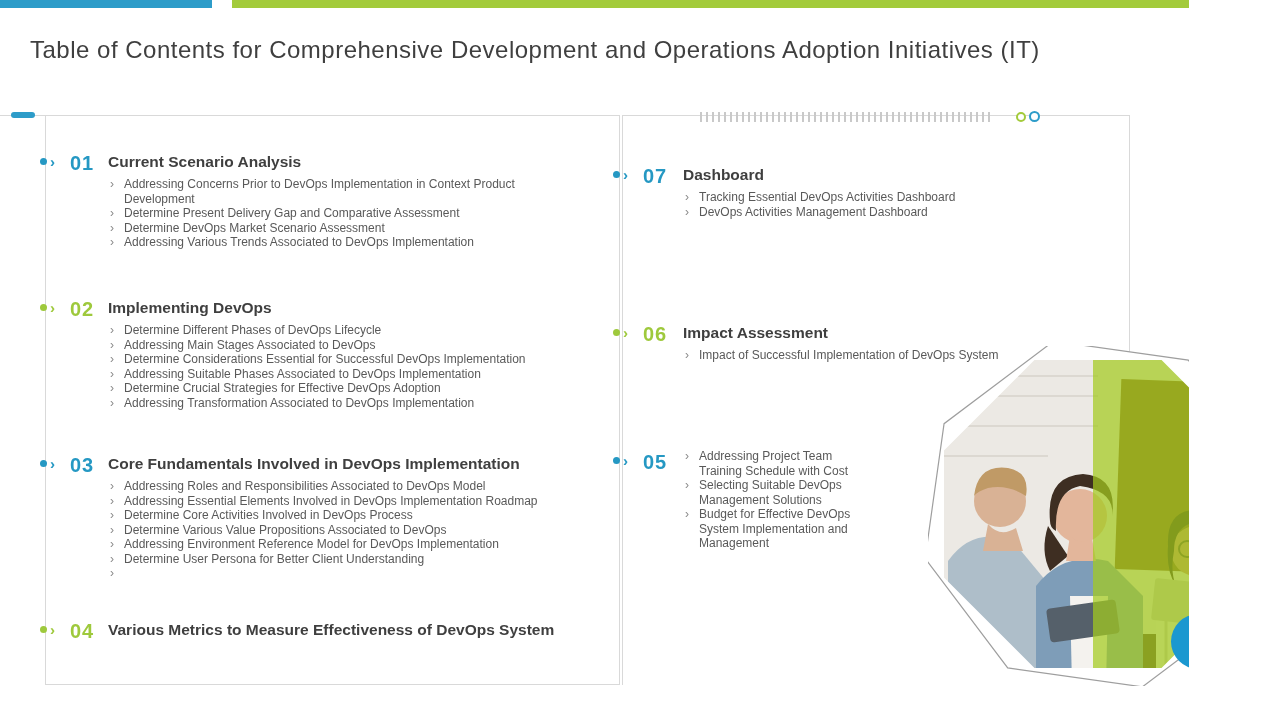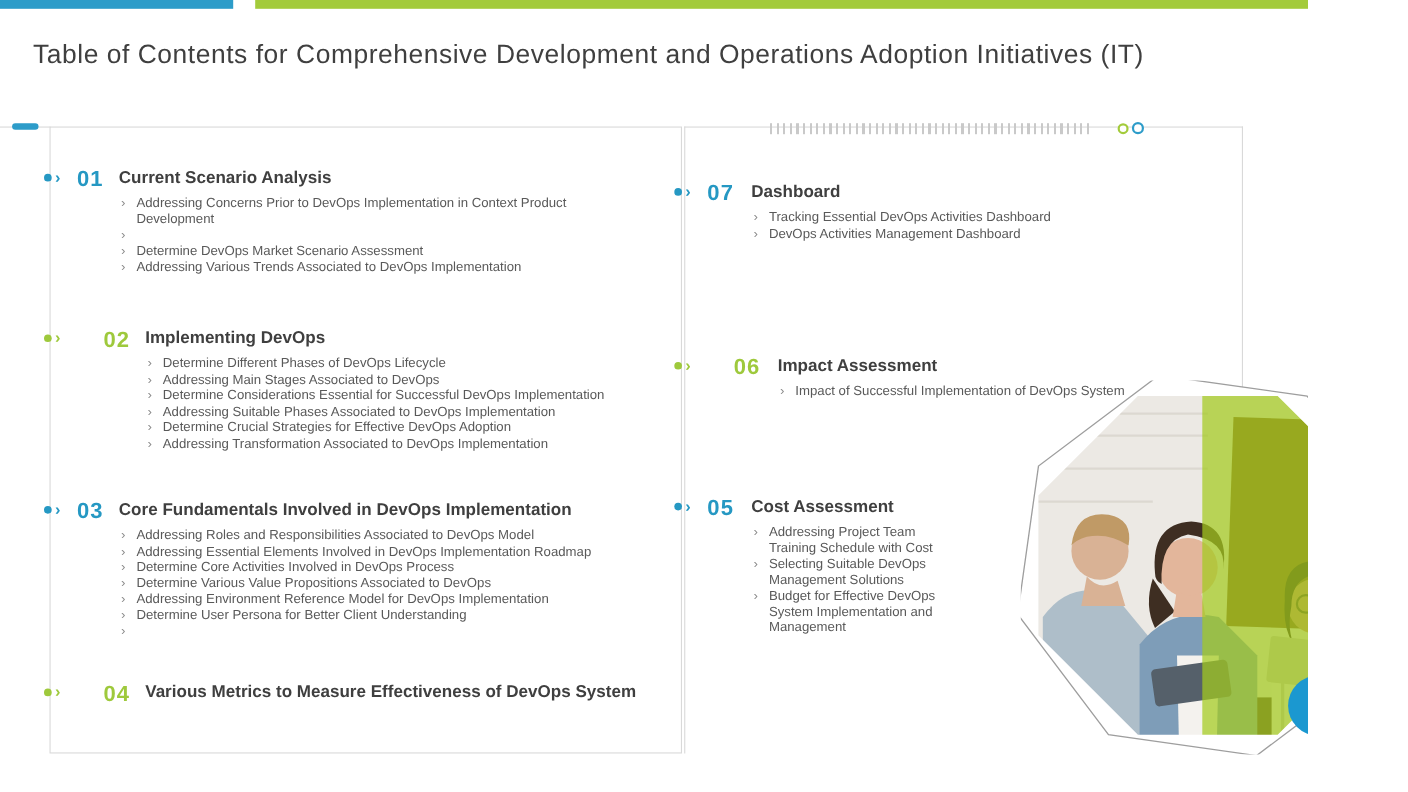--- a/index.html
+++ b/index.html
@@ -33,21 +33,21 @@
   .ring.teal{left:1029px; top:111px; width:11px; height:11px; border:2px solid var(--blue);}
   .ring.corner{left:1246px; top:686px; width:27px; height:27px; border:1.5px solid var(--blue); background:transparent;}
   
   .toc-item{position:absolute; display:flex; align-items:flex-start; z-index:2;}
   .marker{flex:none; width:30px; padding-top:7px; display:flex; align-items:center;}
   .dot{width:7px; height:7px; border-radius:50%;}
   .chev{font-size:15px; font-weight:700; line-height:9px; margin-left:3px;}
   .num{flex:none; width:38px; font-size:20px; font-weight:700; letter-spacing:1px; line-height:26px;}
   .right-col .num{width:40px;}
   .teal .dot{background:var(--teal-text);} .teal .chev{color:var(--teal-text);} .teal .num{color:var(--teal-text);}
-  .green-acc .dot{background:var(--green-text);} .green-acc .chev{color:var(--green-text);} .green-acc .num{color:var(--green-text);margin-left:24px;}
+  .green-acc .dot{background:var(--green-text);} .green-acc .chev{color:var(--green-text);} .green-acc .num{color:var(--green-text);}
   .heading{font-size:15.5px; font-weight:700; color:var(--heading); line-height:24px; margin-bottom:3px;}
   ul.bullets{list-style:none; width:445px;}
   .right-col ul.bullets{width:335px;}
   .narrow ul.bullets{width:186px;}
   ul.bullets li{display:flex; font-size:12px; line-height:14.5px; color:var(--body);}
   .bchev{flex:none; width:16px; padding-left:2px; color:#8a8a8a;}
   
   .pos-01{left:40px; top:150px;} .pos-02{left:40px; top:296px;}
   .pos-03{left:40px; top:452px;} .pos-04{left:40px; top:618px;}
   .pos-07{left:613px; top:163px;} .pos-06{left:613px; top:321px;} .pos-05{left:613px; top:449px;}
@@ -82,20 +82,21 @@
     <span class="num">01</span>
     <div class="body">
       <div class="heading">Current Scenario Analysis</div>
       <ul class="bullets">
           <li>
             <span class="bchev">›</span>
             <span>Addressing Concerns Prior to DevOps Implementation in Context Product Development</span>
           </li>
           <li>
             <span class="bchev">›</span>
+            <span>Determine Present Delivery Gap and Comparative Assessment</span>
           </li>
           <li>
             <span class="bchev">›</span>
             <span>Determine DevOps Market Scenario Assessment</span>
           </li>
           <li>
             <span class="bchev">›</span>
             <span>Addressing Various Trends Associated to DevOps Implementation</span>
           </li>
         </ul>
@@ -228,21 +229,20 @@
     </div>
   </div>
 
   <div class="toc-item teal right-col narrow pos-05">
     <span class="marker">
         <span class="dot"></span>
         <span class="chev">›</span>
       </span>
     <span class="num">05</span>
     <div class="body">
-      <div class="heading">Cost Assessment</div>
       <ul class="bullets">
           <li>
             <span class="bchev">›</span>
             <span>Addressing Project Team Training Schedule with Cost</span>
           </li>
           <li>
             <span class="bchev">›</span>
             <span>Selecting Suitable DevOps Management Solutions</span>
           </li>
           <li>

